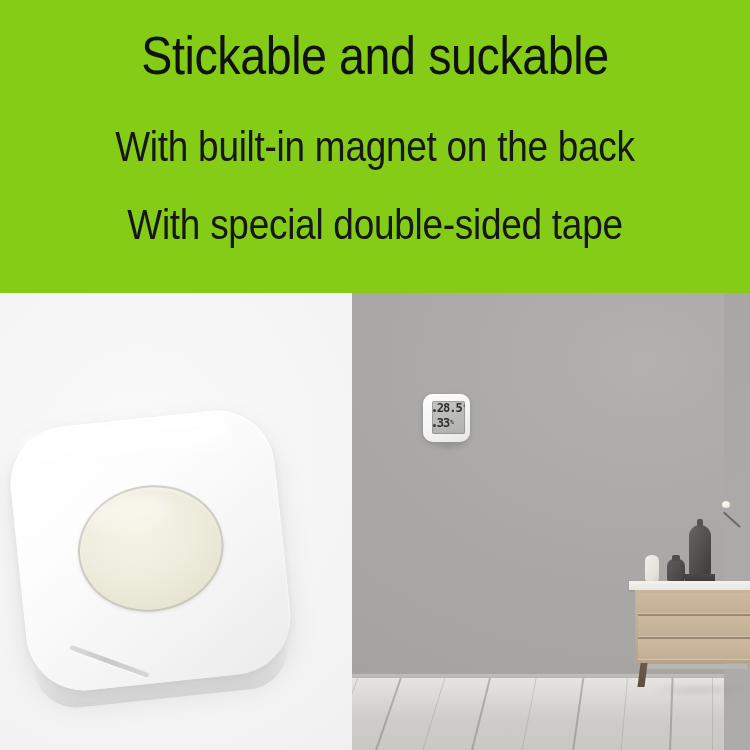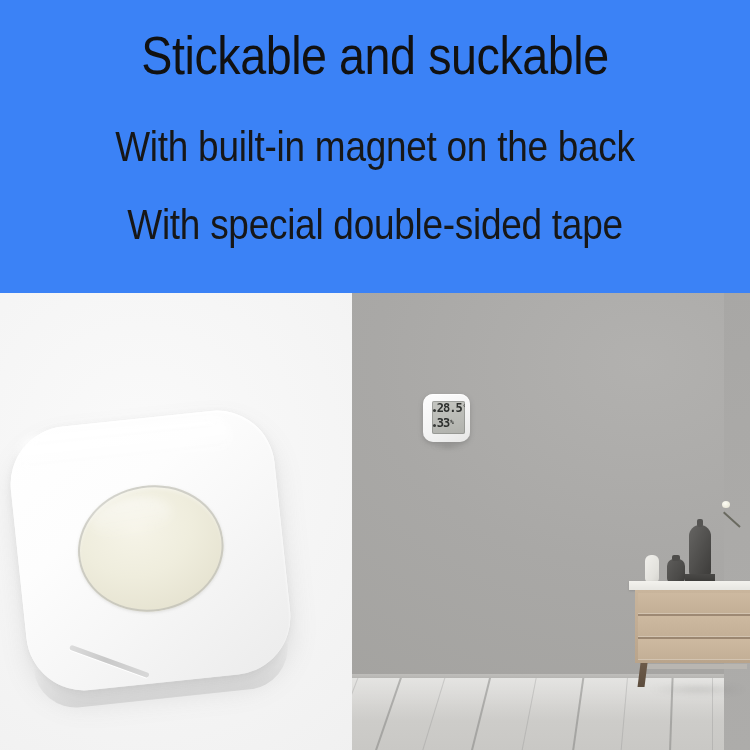--- a/index.html
+++ b/index.html
@@ -5,21 +5,21 @@
   html,body{margin:0;padding:0;}
   body{
     width:750px;height:750px;overflow:hidden;background:#ffffff;
     font-family:"Liberation Sans","DejaVu Sans",sans-serif;
   }
   .page{position:relative;width:750px;height:750px;background:#fff;}
 
   
   .copy{
     position:absolute;left:0;top:0;width:750px;height:293px;
-    background:#3b82f6;
+    background:#84cc16;
   }
   .headline{
     position:absolute;left:0;top:27px;width:750px;
     text-align:center;color:#111111;
     font-size:53px;line-height:58px;font-weight:400;
     letter-spacing:-0.5px;
     transform:scaleX(.88);transform-origin:50% 50%;
     white-space:nowrap;
   }
   .subline{

